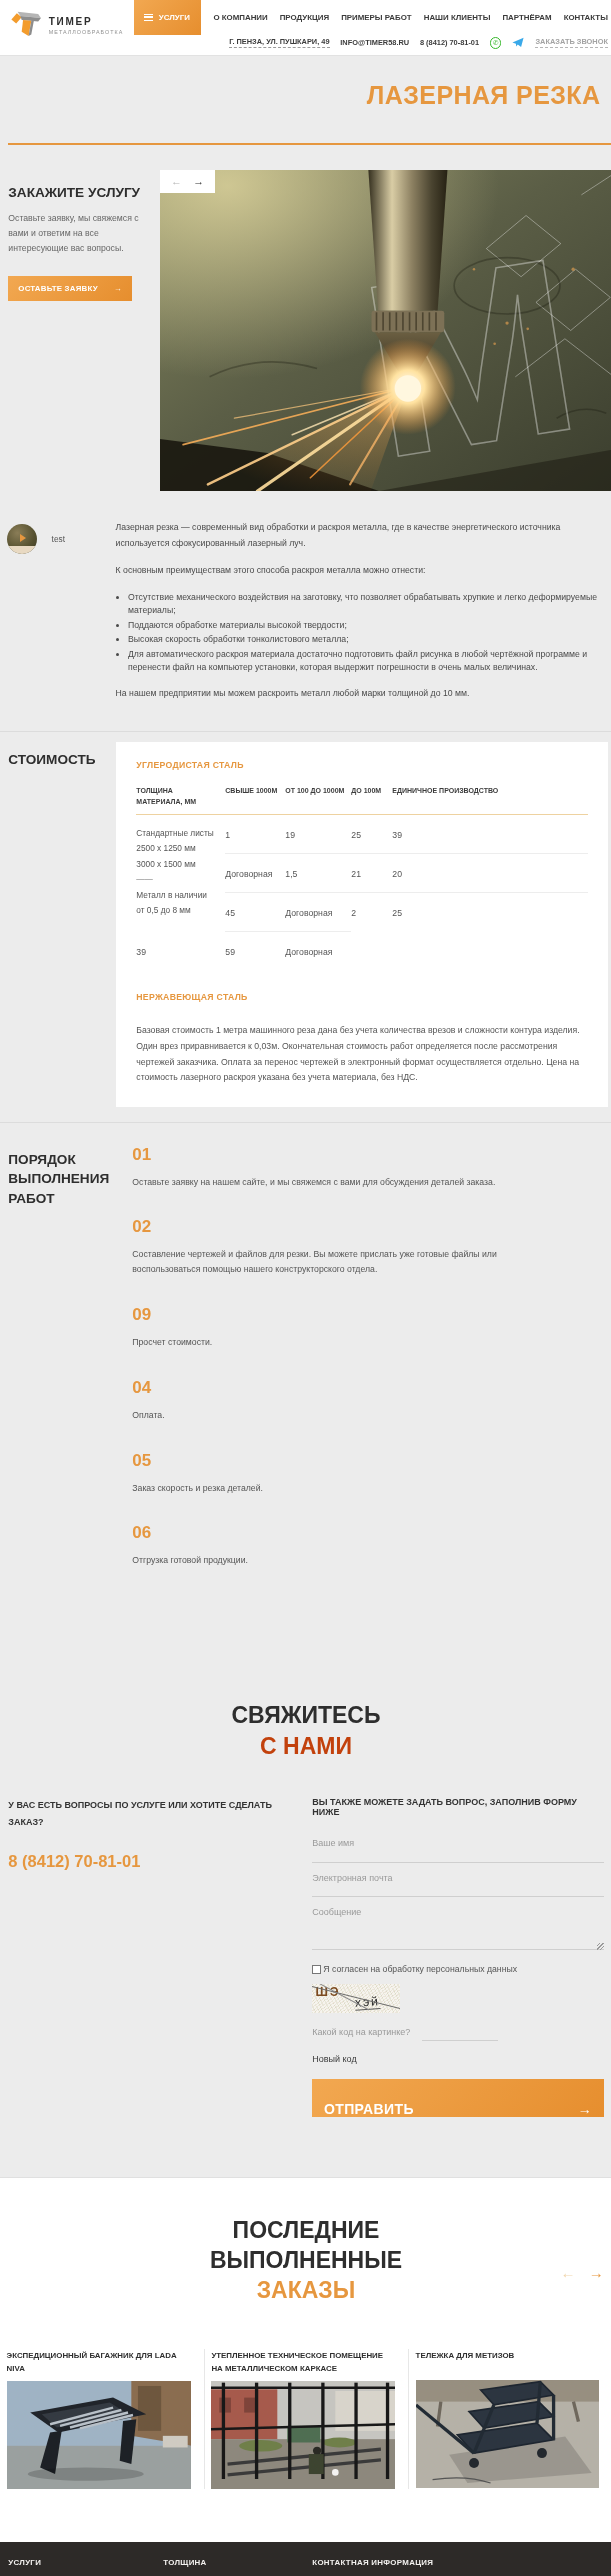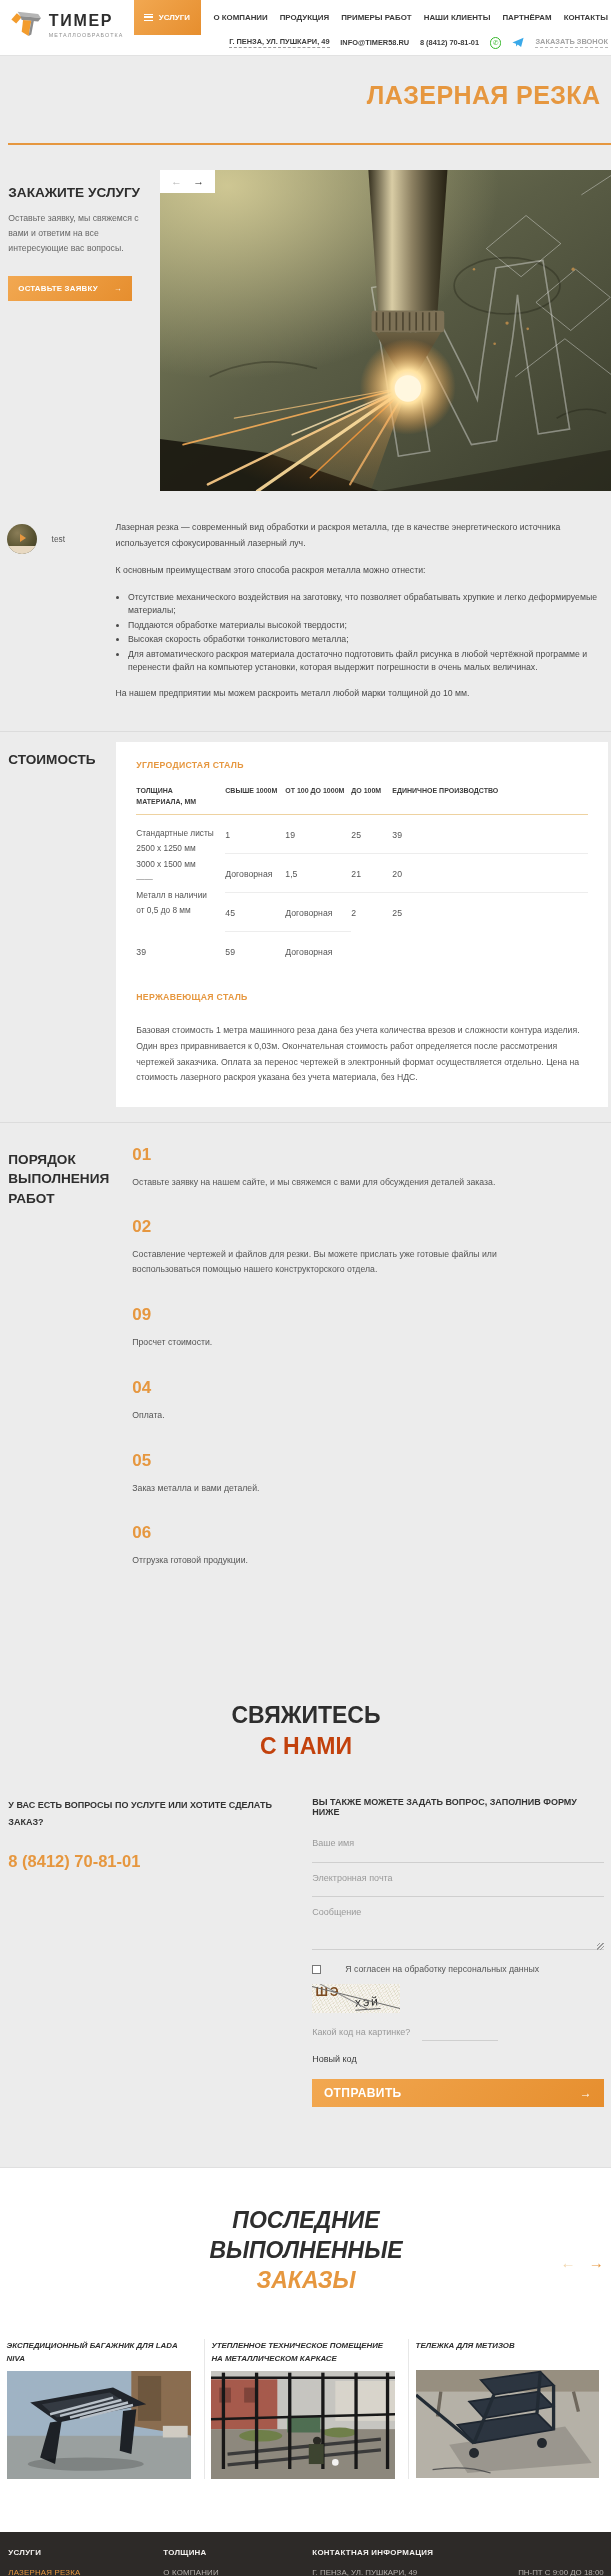--- a/index.html
+++ b/index.html
@@ -6,21 +6,21 @@
   html { background:#fff; }
   body {
     width: 612px; margin: 0; background: #ececec;
     font-family: "Liberation Sans", sans-serif; color: #333;
     position: relative; overflow-x: hidden;
   }
 
   
   .site-header { background:#fff; height:56px; position:relative; border-bottom:0.8px solid #e2e2e2; }
   .logo { position:absolute; left:10px; top:8.3px; display:flex; align-items:center; gap:5.8px; cursor:pointer; }
-  .logo-txt .logo-name { font-size:16px; font-weight:bold; letter-spacing:1.7px; color:#2e2e2e; }
+  .logo-txt .logo-name { font-size:10px; font-weight:bold; letter-spacing:1.7px; color:#2e2e2e; }
   .logo-txt .logo-sub { font-size:5.4px; letter-spacing:1px; color:#8f8f8f; margin-top:1.7px; }
   .main-nav { position:absolute; left:134px; right:4.1px; top:0; display:flex; align-items:flex-start; justify-content:space-between; }
   .nav-link { font-size:7.9px; font-weight:bold; color:#3a3a3a; text-decoration:none; padding-top:13.2px; white-space:nowrap; }
   .nav-link.active { background:linear-gradient(135deg,#f2a851,#e68e2e); color:#fff; padding:13.2px 11.6px 13.2px 10px; display:flex; gap:5.8px; align-items:center; }
   .burger { width:9px; height:6.6px; border-top:1.7px solid #fff; border-bottom:1.7px solid #fff; position:relative; }
   .burger::after { content:""; position:absolute; left:0; right:0; top:0.8px; height:1.7px; background:#fff; }
   .contact-bar { position:absolute; right:4.1px; top:37px; display:flex; align-items:center; gap:10.8px; }
   .contact-bar .c-item { font-size:7.4px; font-weight:bold; color:#3c3c3c; text-decoration:none; white-space:nowrap; }
   .contact-bar .c-addr { border-bottom:0.8px dashed #9a9a9a; padding-bottom:0.8px; }
   .contact-bar .c-callback { color:#a3a3a3; border-bottom:0.8px dashed #b5b5b5; padding-bottom:0.8px; }
@@ -93,38 +93,38 @@
   .cc-right { flex:1; }
   .cc-intro { font-size:9px; font-weight:bold; color:#333; margin-bottom:11.6px; }
   .f-input { width:100%; border:none; border-bottom:0.8px solid #cfcfcf; background:transparent; font-family:inherit;
     font-size:9px; color:#555; padding:10px 0 13.2px; outline:none; }
   .f-input::placeholder, .f-area::placeholder { color:#9a9a9a; }
   .f-area { width:100%; border:none; border-bottom:0.8px solid #cfcfcf; background:transparent; font-family:inherit;
     font-size:9px; color:#555; padding:10px 0 0; height:53px; resize:none; outline:none; }
   .area-wrap { position:relative; }
   .resize-grip { position:absolute; right:0; bottom:3.3px; width:6.6px; height:6.6px;
     background:repeating-linear-gradient(135deg, transparent 0 1.7px, #999 1.7px 2.5px); cursor:nwse-resize; }
-  .consent-row { display:flex; align-items:center; gap:24px; margin:11.6px 0 10px; font-size:8.7px; color:#555; }
+  .consent-row { display:flex; align-items:center; gap:2px; margin:11.6px 0 10px; font-size:8.7px; color:#555; }
   .checkbox { width:9px; height:9px; border:0.8px solid #777; background:#fff; flex:none; cursor:pointer; }
   .captcha { width:88px; height:29px; background:#f6f4ee; position:relative; overflow:hidden;
     background-image:
       repeating-linear-gradient(63deg, rgba(120,140,60,.12) 0 0.8px, transparent 0.8px 3.3px),
       repeating-linear-gradient(-40deg, rgba(150,90,40,.10) 0 0.8px, transparent 0.8px 2.5px); }
   .cap-t1 { position:absolute; left:3.3px; top:0.8px; font-size:12.4px; font-weight:bold; color:#7c4a1e; letter-spacing:1.7px; }
   .cap-t2 { position:absolute; left:43px; top:10.8px; font-size:12.4px; color:#2c2c2c; letter-spacing:1.7px; transform:rotate(-4deg); border-bottom:0.8px solid #555; }
   .cap-line1 { position:absolute; left:-6.6px; top:13.2px; width:108px; height:0.8px; background:#6a6a6a; transform:rotate(14deg); }
   .cap-line2 { position:absolute; left:-5px; top:10px; width:66px; height:0.8px; background:#8a8a8a; transform:rotate(28deg); }
   .code-row { display:flex; align-items:baseline; gap:11.6px; margin-top:10px; }
   .code-label { font-size:9px; color:#9a9a9a; white-space:nowrap; }
   .code-input { width:76px; border:none; border-bottom:0.8px solid #cfcfcf; background:transparent; padding:3.3px 0; outline:none; font-family:inherit; font-size:9px; }
   .new-code { display:inline-block; font-size:9px; color:#3c3c3c; margin:13.2px 0 15px; cursor:pointer; }
-  .submit-btn { width:100%; height:28px; font-size:12px; padding:0 11.6px; letter-spacing:0.4px; }
-
-  
-  .orders { background:#fff; border-top:0.8px solid #e0e0e0; padding:38px 0 53px; position:relative;font-style:italic; }
+  .submit-btn { width:100%; height:38px; font-size:14px; padding:0 11.6px; letter-spacing:0.4px;align-items:flex-end; }
+
+  
+  .orders { background:#fff; border-top:0.8px solid #e0e0e0; padding:38px 0 53px; position:relative; }
   .orders-title { text-align:center; font-size:23px; font-weight:bold; line-height:1.3; color:#2e2e2e; }
   .orders-title .t3 { color:#e6973f; }
   .orders-arrows { position:absolute; right:8.3px; top:86px; display:flex; gap:13.2px; font-size:15px; }
   .oa-left { color:#f0d6ae; cursor:pointer; }
   .oa-right { color:#e6973f; cursor:pointer; }
   .cards-clip { overflow:hidden; margin-top:43px; }
   .cards-row { display:flex; gap:13.2px; padding-left:6.6px; width:827px; }
   .card { width:184px; flex:none; cursor:pointer; }
   .card + .card { border-left:0.8px solid #e7e7e7; padding-left:6.6px; width:191px; }
   .card-title { font-size:7.9px; font-weight:bold; color:#2e2e2e; line-height:1.7; min-height:26.5px; }
@@ -371,21 +371,21 @@
     <div class="step">
       <div class="step-num">09</div>
       <div class="step-text">Просчет стоимости.</div>
     </div>
     <div class="step">
       <div class="step-num">04</div>
       <div class="step-text">Оплата.</div>
     </div>
     <div class="step">
       <div class="step-num">05</div>
-      <div class="step-text">Заказ металла и вами деталей.</div>
+      <div class="step-text">Заказ скорость и резка деталей.</div>
     </div>
     <div class="step">
       <div class="step-num">06</div>
       <div class="step-text">Отгрузка готовой продукции.</div>
     </div>
   </div>
 </section>
 
 <section class="contact">
   <h2 class="contact-title">

